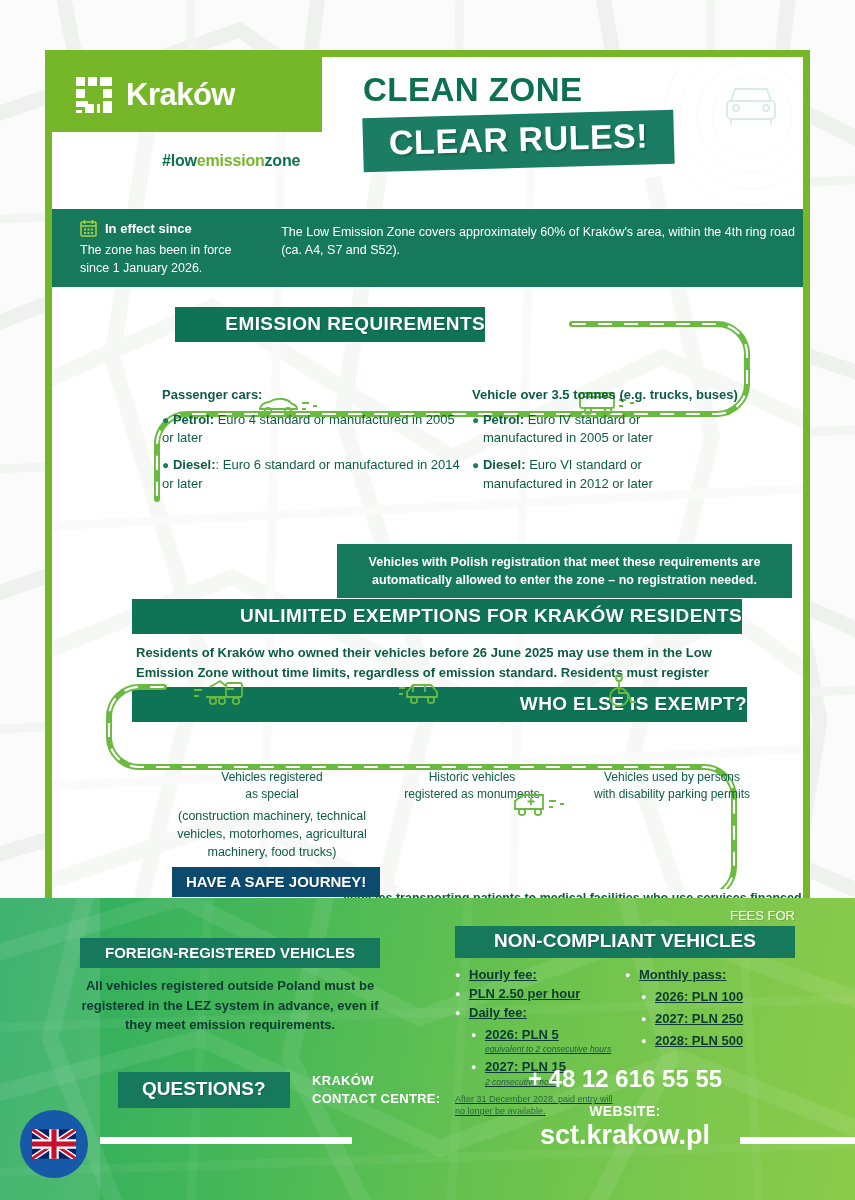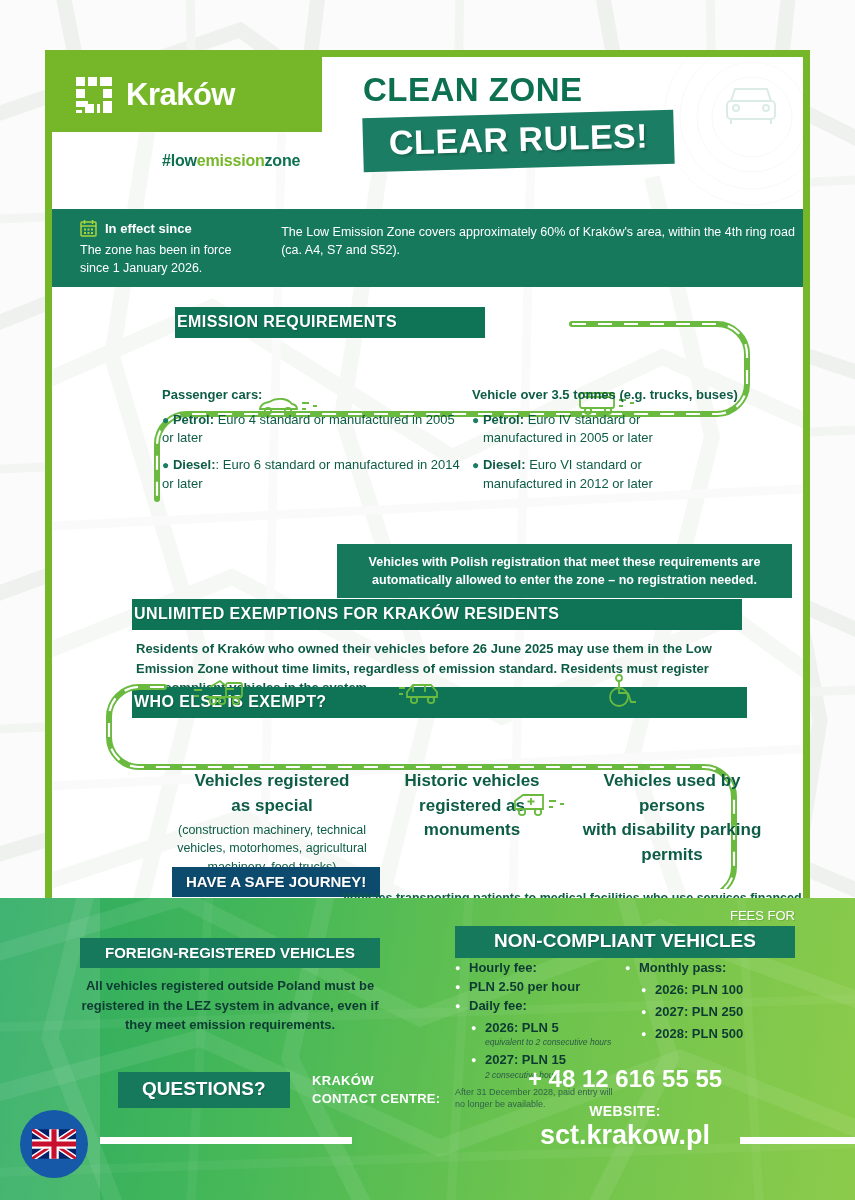--- a/index.html
+++ b/index.html
@@ -53,23 +53,23 @@
     background:#16795c; color:#fff; display:flex; padding:10px 0 0 0;
   }
   .info-col { padding-left:28px; }
   .info-col.a { width:268px; }
   .info-col.b { width:100%; }
   .info-head { display:flex; align-items:center; gap:8px; font-size:13px; font-weight:bold; }
   .info-body { font-size:12.5px; line-height:1.45; margin-top:4px; }
 
   
   .bar {
-    background:#0f7455; color:#fff; text-align:left;
-    font-size:16px; font-weight:bold; letter-spacing:.4px;
-    padding:6px 0 7px 2px; text-shadow:1px 1px 1px rgba(0,0,0,.18);
+    background:#0f7455; color:#fff; text-align:right;
+    font-size:19px; font-weight:bold; letter-spacing:.4px;
+    padding:6px 0 7px 8px; text-shadow:1px 1px 1px rgba(0,0,0,.18);
   }
 
   .sec-emission { position:absolute; left:78px; top:250px; width:620px; }
   .sec-emission .bar { width:310px; margin-left:45px; }
 
   .road { position:absolute; }
 
   .em-cols { position:absolute; left:110px; top:330px; width:600px; display:flex; }
   .em-col { width:300px; color:#0d5c45; }
   .em-col.b { padding-left:10px; }
@@ -89,21 +89,21 @@
   .sec-residents { position:absolute; left:80px; top:542px; width:610px; }
   .res-text {
     font-size:13px; font-weight:bold; color:#0d5c45;
     line-height:1.5; margin-top:9px; padding:0 4px;
   }
 
   .sec-exempt { position:absolute; left:80px; top:630px; width:615px; }
 
   .ex-cols { position:absolute; left:120px; top:712px; width:600px; display:flex; text-align:center; }
   .ex-col { width:200px; color:#0d5c45; }
-  .ex-head { font-size:17px; font-weight:bold; line-height:1.45; }
+  .ex-head { font-size:12px; font-weight:normal; line-height:1.45; }
   .ex-sub { font-size:12.5px; line-height:1.45; margin-top:3px; }
 
   .safe-band {
     position:absolute; left:120px; top:810px;
     background:#0c4a6e; color:#fff; font-size:15px; font-weight:bold;
     padding:6px 14px 7px 14px; text-shadow:1px 1px 1px rgba(0,0,0,.18);
   }
   .medical {
     position:absolute; left:290px; top:832px; width:460px; text-align:center;
     font-size:12.5px; font-weight:bold; color:#0d5c45; line-height:1.5;
@@ -124,21 +124,21 @@
     padding:6px 10px 7px; text-shadow:1px 1px 1px rgba(0,0,0,.2);
   }
   .foreign p { font-size:13px; font-weight:bold; color:#0d3b33; line-height:1.5; margin-top:8px; }
 
   .fees { position:absolute; left:455px; top:10px; width:340px; }
   .fees-t1 { text-align:right; color:#fff; font-size:13px; font-weight:normal; text-shadow:1px 1px 1px rgba(0,0,0,.15); }
   .fees-t2 {
     background:#16795c; color:#fff; text-align:center; font-size:19px; font-weight:bold;
     padding:4px 6px 6px; margin-top:3px; text-shadow:1px 1px 1px rgba(0,0,0,.2);
   }
-  .fee-cols { display:flex; margin-top:1px; color:#0d3b33; }
+  .fee-cols { display:flex; margin-top:8px; color:#0d3b33;text-decoration:underline; }
   .fee-col { width:170px; }
   .fee-li { font-size:13px; font-weight:bold; line-height:1.45; position:relative; padding-left:14px; }
   .fee-li::before { content:"\25CF"; position:absolute; left:0; color:#fff; font-size:9px; top:3px; }
   .fee-li.sub { padding-left:30px; margin-top:3px; }
   .fee-li.sub::before { left:16px; }
   .fee-note { font-size:8.5px; font-style:italic; font-weight:normal; color:#2a5a45; padding-left:30px; line-height:1.3; }
   .fee-foot { font-size:9px; color:#2f6348; margin-top:6px; line-height:1.3; }
 
   .questions {
     position:absolute; left:118px; top:1072px;

